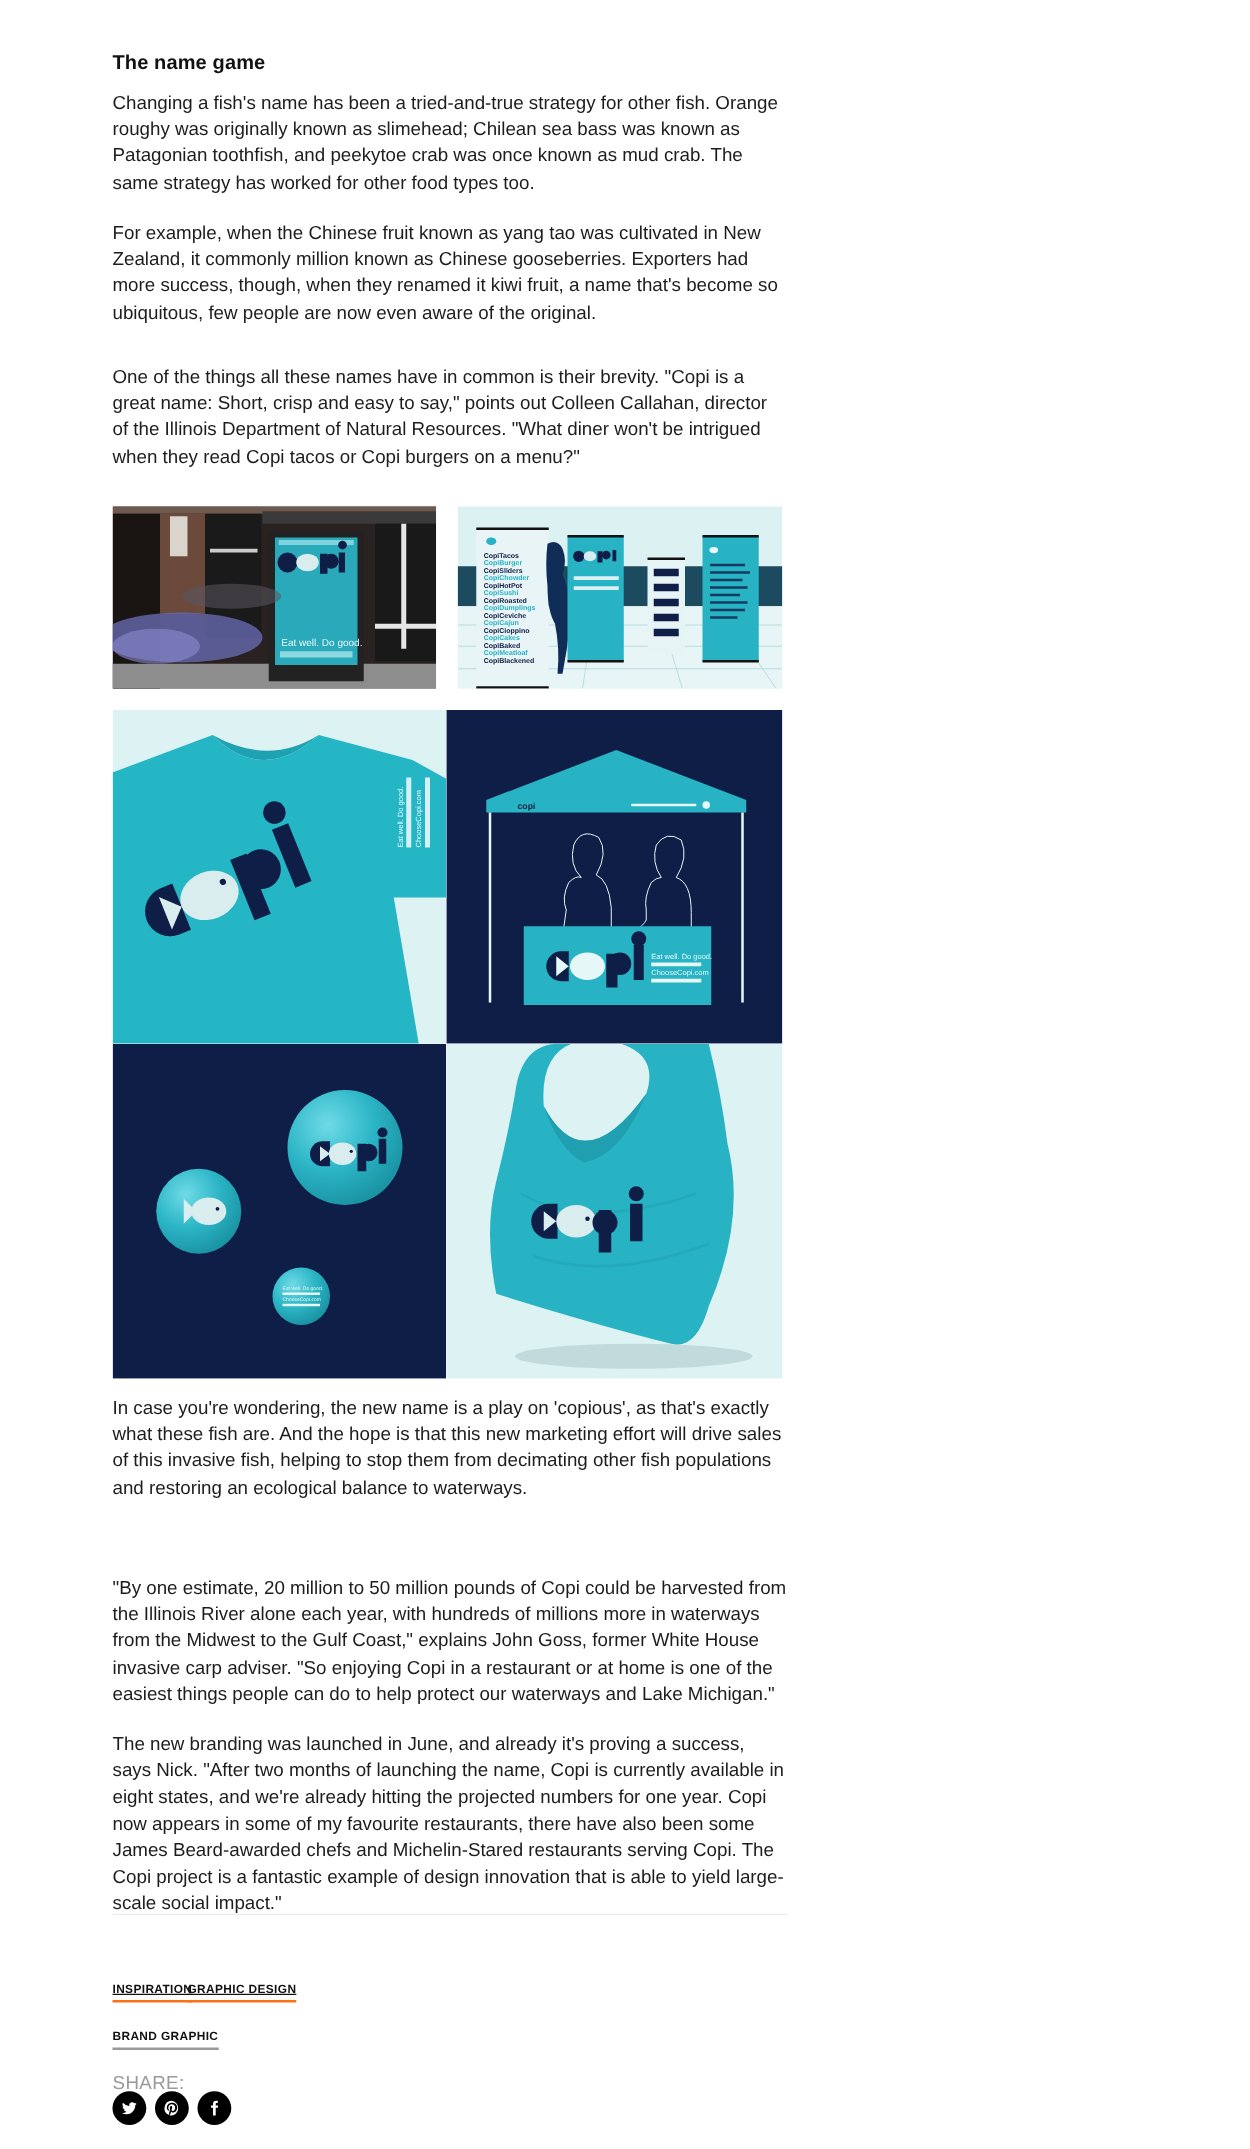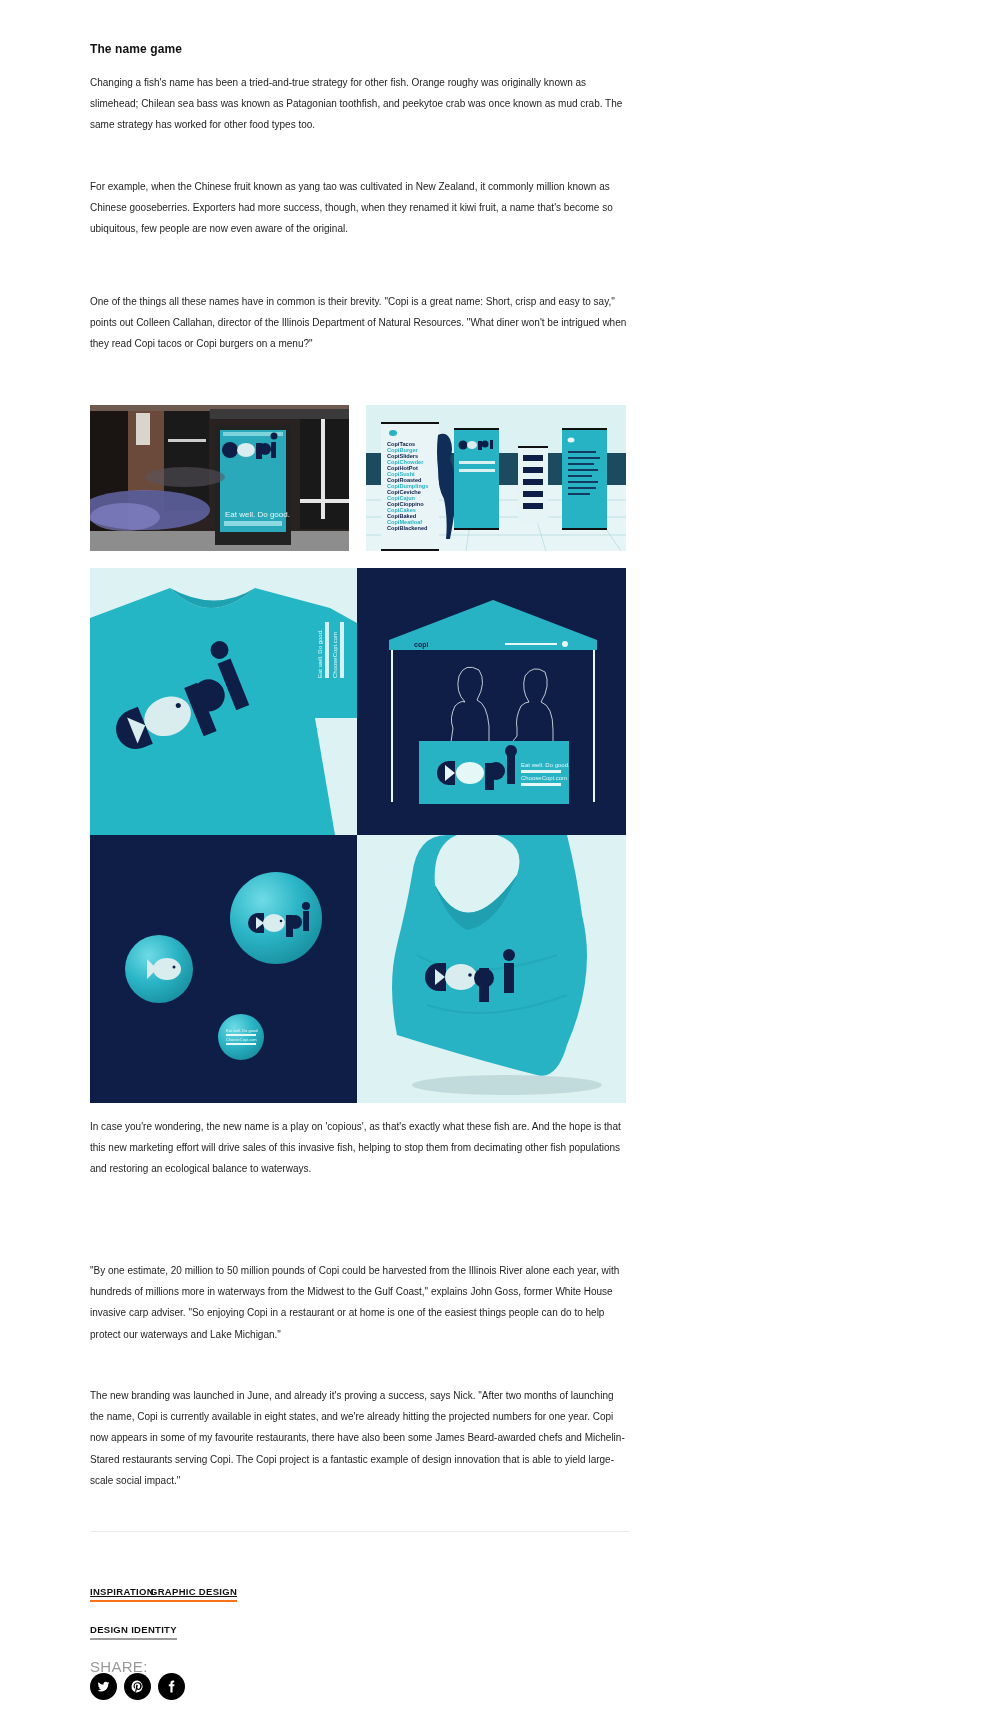--- a/index.html
+++ b/index.html
@@ -14,30 +14,30 @@
   .article {
     position: absolute;
     left: 90px;
     top: 0;
     width: 540px;
   }
   .heading {
     position: absolute;
     left: 0;
     top: 42px;
-    font-size: 12px;
+    font-size: 16px;
     font-weight: 700;
     letter-spacing: 0.1px;
     color: #111;
   }
   .para {
     position: absolute;
     left: 0;
     width: 540px;
-    font-size: 10px;
+    font-size: 15px;
     line-height: 21.2px;
     color: #1d1d1d;
   }
   
   .img {
     position: absolute;
     overflow: hidden;
   }
   .img svg { display: block; width: 100%; height: 100%; }
   .divider {
@@ -315,21 +315,21 @@
   </div>
 
   <p class="para" style="top:1116px">In case you're wondering, the new name is a play on 'copious', as that's exactly what these fish are. And the hope is that this new marketing effort will drive sales of this invasive fish, helping to stop them from decimating other fish populations and restoring an ecological balance to waterways.</p>
   <p class="para" style="top:1260px">"By one estimate, 20 million to 50 million pounds of Copi could be harvested from the Illinois River alone each year, with hundreds of millions more in waterways from the Midwest to the Gulf Coast," explains John Goss, former White House invasive carp adviser. "So enjoying Copi in a restaurant or at home is one of the easiest things people can do to help protect our waterways and Lake Michigan."</p>
   <p class="para" style="top:1385px">The new branding was launched in June, and already it's proving a success, says Nick. "After two months of launching the name, Copi is currently available in eight states, and we're already hitting the projected numbers for one year. Copi now appears in some of my favourite restaurants, there have also been some James Beard-awarded chefs and Michelin-Stared restaurants serving Copi. The Copi project is a fantastic example of design innovation that is able to yield large-scale social impact."</p>
 
   <div class="divider"></div>
 
   <a class="tag yellow" style="left:0; top:1586px;">INSPIRATION</a>
   <a class="tag yellow" style="left:60px; top:1586px;">GRAPHIC DESIGN</a>
-  <a class="tag gray" style="left:0; top:1624px;">DESIGN IDENTITY</a>
+  <a class="tag gray" style="left:0; top:1624px;">BRAND GRAPHIC</a>
 
   <div class="share-label">SHARE:</div>
 
   <div class="share-btn" style="left:0;">
     <svg viewBox="0 0 24 24">
       <path d="M23 5.5c-.8.4-1.7.6-2.6.7.9-.6 1.6-1.4 2-2.5-.9.5-1.9.9-2.9 1.1a4.5 4.5 0 0 0-7.7 4.1A12.8 12.8 0 0 1 2.5 4.2a4.5 4.5 0 0 0 1.4 6 4.4 4.4 0 0 1-2-.6v.1a4.5 4.5 0 0 0 3.6 4.4 4.5 4.5 0 0 1-2 .1 4.5 4.5 0 0 0 4.2 3.1A9 9 0 0 1 1 19.2 12.8 12.8 0 0 0 7.9 21c8.3 0 12.8-6.9 12.8-12.8v-.6c.9-.6 1.6-1.4 2.3-2.1z"></path>
     </svg>
   </div>
   <div class="share-btn" style="left:34px;">
     <svg viewBox="0 0 24 24">

